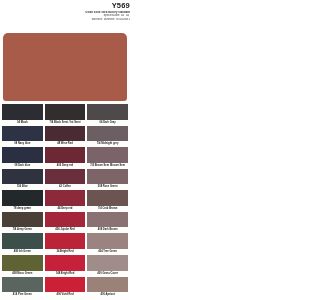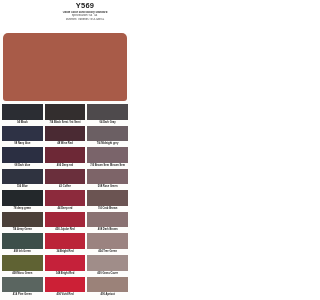--- a/index.html
+++ b/index.html
@@ -18,23 +18,23 @@
 
   
   .header{
     height:33px;
     flex:0 0 auto;
     position:relative;
     background:#ffffff;
   }
   .hdr-text{
     position:absolute;
-    right:14px;top:2px;
+    right:0;top:2px;
     width:62px;
-    text-align:center;
+    text-align:right;
   }
   .brandcode{
     font-size:7.5px;
     font-weight:bold;
     letter-spacing:.2px;
     color:#1a1a1a;
     line-height:8px;
     margin:0 0 1px 0;
   }
   .hdr-line{

